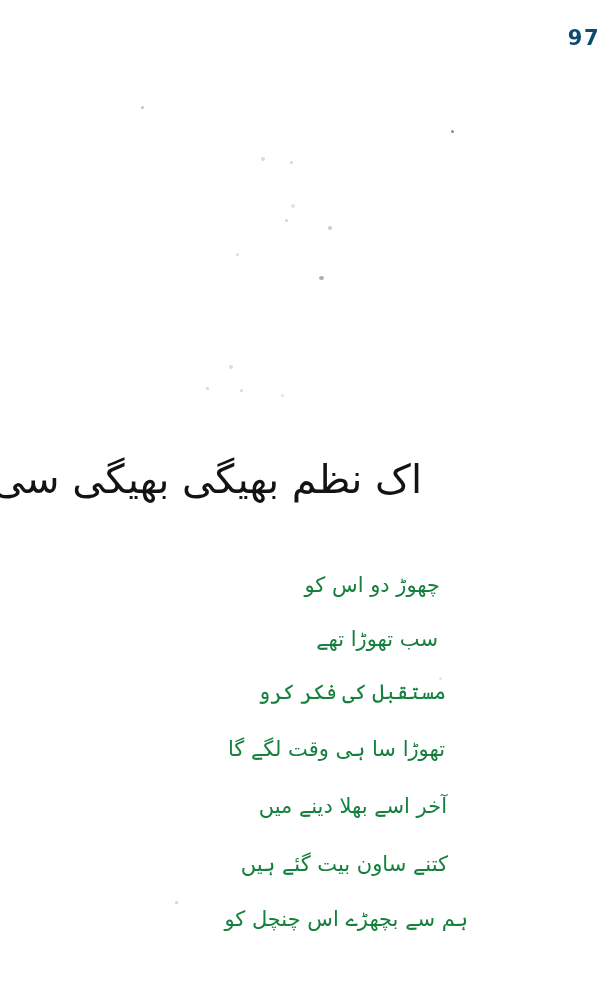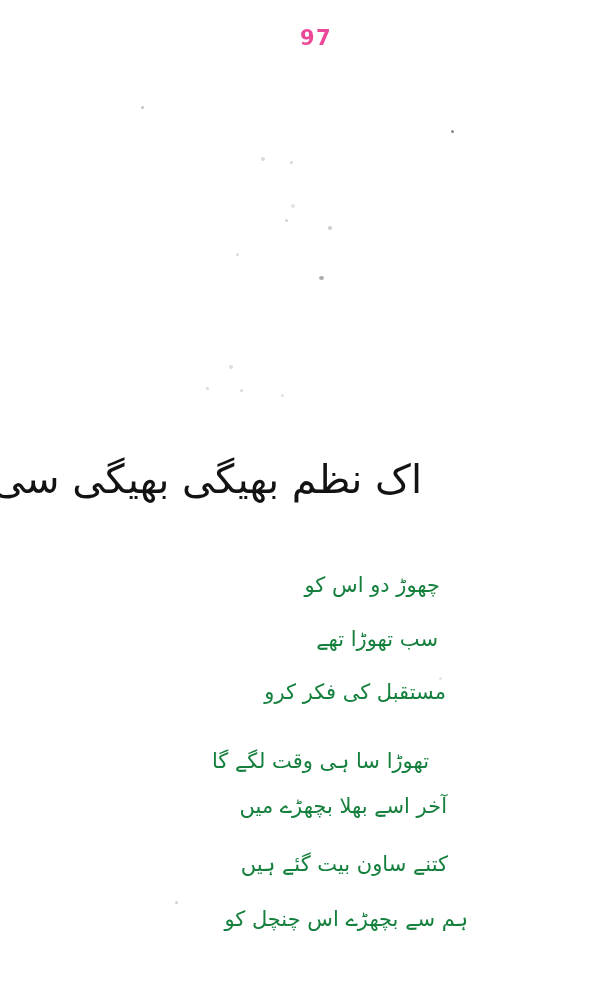--- a/index.html
+++ b/index.html
@@ -14,26 +14,26 @@
     overflow: hidden;
     background: #ffffff;
     font-family: "DejaVu Sans", sans-serif;
     color: #161616;
   }
   .page-number {
     position: absolute;
     top: 26px;
     left: 0;
     width: 100%;
-    text-align: center;
+    text-align: right;
     text-indent: 32px; 
     font-size: 21px;
     font-weight: 700;
     letter-spacing: 1.5px;
-    color: #ec4899;
+    color: #0c4a6e;
   }
   .urdu {
     position: absolute;
     direction: rtl;
     unicode-bidi: isolate;
     white-space: nowrap;
     font-family: "DejaVu Sans", sans-serif;
   }
   .poem-title {
     top: 443px;
@@ -44,22 +44,22 @@
     margin: 0;
     color: #131313;
   }
   .poem-line {
     font-size: 21px;
     line-height: 46px;
     color: #15803d;
   }
   .l0 { top: 562px; right: 160px; }
   .l1 { top: 616px; right: 162px; }
-  .l2 { top: 669px; right: 154px; }
-  .l3 { top: 726px; right: 171px; margin-top: 12px; }
+  .l2 { top: 669px; right: 154px; font-family: Liberation Serif, serif; }
+  .l3 { top: 726px; right: 155px; }
   .l4 { top: 783px; right: 153px; }
   .l5 { top: 841px; right: 152px; text-align: right; }
   .l6 { top: 896px; right: 132px; }
   .speck {
     position: absolute;
     border-radius: 50%;
     pointer-events: none;
   }
 </style>
 </head>
@@ -69,21 +69,21 @@
 
   <div class="page-number">97</div>
 
   <h1 class="urdu poem-title" lang="ur" dir="rtl">اک نظم بھیگی بھیگی سی</h1>
 
   <div>
     <div class="urdu poem-line l0" lang="ur" dir="rtl">چھوڑ دو اس کو</div>
     <div class="urdu poem-line l1" lang="ur" dir="rtl">سب تھوڑا تھے</div>
     <div class="urdu poem-line l2" lang="ur" dir="rtl">مستقبل کی فکر کرو</div>
     <div class="urdu poem-line l3" lang="ur" dir="rtl">تھوڑا سا ہی وقت لگے گا</div>
-    <div class="urdu poem-line l4" lang="ur" dir="rtl">آخر اسے بھلا بچھڑے میں</div>
+    <div class="urdu poem-line l4" lang="ur" dir="rtl">آخر اسے بھلا دینے میں</div>
     <div class="urdu poem-line l5" lang="ur" dir="rtl">کتنے ساون بیت گئے ہیں</div>
     <div class="urdu poem-line l6" lang="ur" dir="rtl">ہم سے بچھڑے اس چنچل کو</div>
   </div>
 
   <div class="speck" style="left:141px;top:106px;width:3px;height:3px;background:#9a9a9a;opacity:.6"></div>
   <div class="speck" style="left:451px;top:130px;width:3px;height:3px;background:#6f6f6f;opacity:.8"></div>
   <div class="speck" style="left:261px;top:157px;width:4px;height:4px;background:#c0c0c0;opacity:.6"></div>
   <div class="speck" style="left:290px;top:161px;width:3px;height:3px;background:#bdbdbd;opacity:.6"></div>
   <div class="speck" style="left:291px;top:204px;width:4px;height:4px;background:#d0d0d0;opacity:.6"></div>
   <div class="speck" style="left:285px;top:219px;width:3px;height:3px;background:#b5b5b5;opacity:.6"></div>

